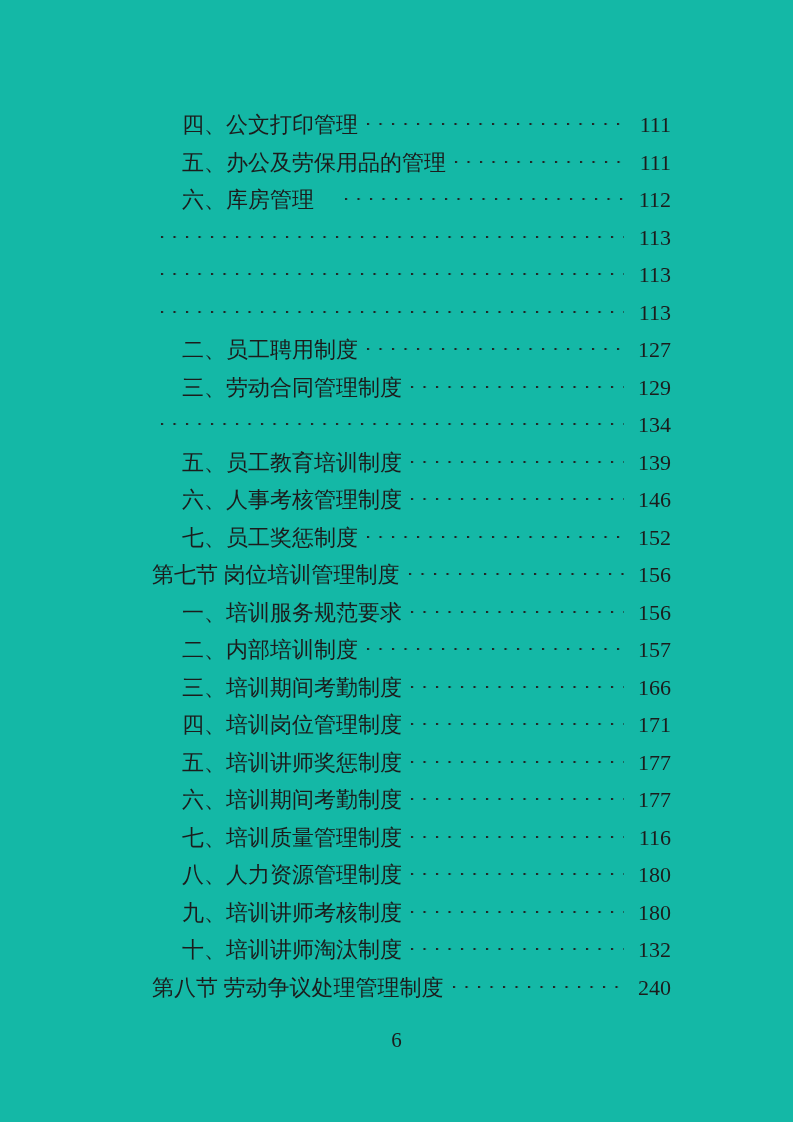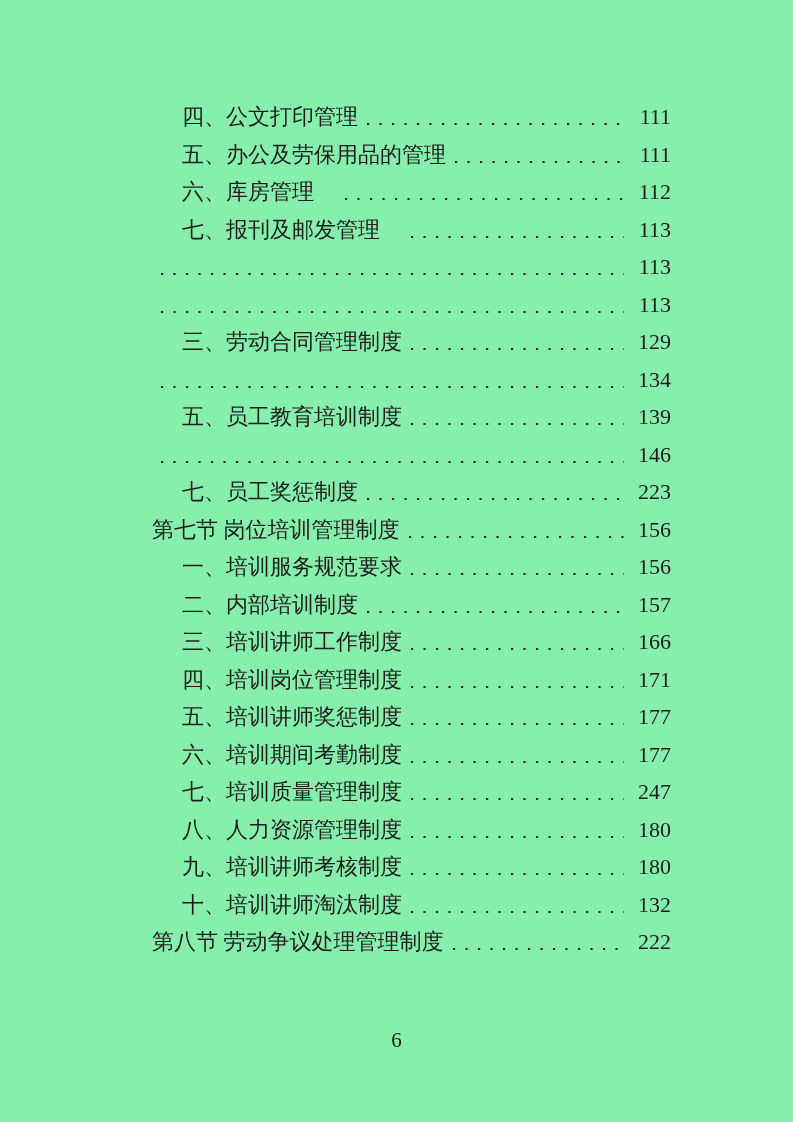--- a/index.html
+++ b/index.html
@@ -4,21 +4,21 @@
 <style>
   html, body {
     margin: 0;
     padding: 0;
     background: #ffffff;
   }
   .page {
     position: relative;
     width: 793px;
     height: 1122px;
-    background: #86efac;
+    background: #14b8a6;
     overflow: hidden;
     font-family: "Liberation Serif", "DejaVu Serif", serif;
     color: #1c1c1c;
   }
   .toc {
     position: absolute;
     left: 152px;
     top: 98px;
     width: 519px;
   }
@@ -52,20 +52,21 @@
     height: 4px;
     background-image: radial-gradient(circle at 2px 2px, #222222 1.3px, rgba(0,0,0,0) 1.5px);
     background-size: 12.5px 4px;
     background-repeat: repeat-x;
   }
   .toc-page {
     flex: 0 0 auto;
     min-width: 34px;
     text-align: right;
     white-space: pre;
+    margin-top: 8px;
   }
   .footer-page-number {
     position: absolute;
     top: 1026px;
     left: 0;
     width: 100%;
     text-align: center;
     font-size: 21px;
     line-height: 28px;
   }
@@ -84,72 +85,77 @@
         <span class="toc-label">五、办公及劳保用品的管理</span>
         <span class="leader"></span>
         <span class="toc-page">111</span>
       </div>
       <div class="toc-row sub">
         <span class="toc-label">六、库房管理　</span>
         <span class="leader"></span>
         <span class="toc-page">112</span>
       </div>
       <div class="toc-row sub">
-        <span class="toc-label">七、报刊及邮发管理　</span>
         <span class="leader"></span>
         <span class="toc-page">113</span>
       </div>
       <div class="toc-row section">
         <span class="leader"></span>
         <span class="toc-page">113</span>
       </div>
       <div class="toc-row sub">
         <span class="leader"></span>
         <span class="toc-page">113</span>
+      </div>
+      <div class="toc-row sub">
+        <span class="toc-label">二、员工聘用制度</span>
+        <span class="leader"></span>
+        <span class="toc-page">127</span>
       </div>
       <div class="toc-row sub">
         <span class="toc-label">三、劳动合同管理制度</span>
         <span class="leader"></span>
         <span class="toc-page">129</span>
       </div>
       <div class="toc-row sub">
         <span class="leader"></span>
         <span class="toc-page">134</span>
       </div>
       <div class="toc-row sub">
         <span class="toc-label">五、员工教育培训制度</span>
         <span class="leader"></span>
         <span class="toc-page">139</span>
       </div>
       <div class="toc-row sub">
+        <span class="toc-label">六、人事考核管理制度</span>
         <span class="leader"></span>
         <span class="toc-page">146</span>
       </div>
       <div class="toc-row sub">
         <span class="toc-label">七、员工奖惩制度</span>
         <span class="leader"></span>
-        <span class="toc-page">223</span>
+        <span class="toc-page">152</span>
       </div>
       <div class="toc-row section">
         <span class="toc-label">第七节 岗位培训管理制度</span>
         <span class="leader"></span>
         <span class="toc-page">156</span>
       </div>
       <div class="toc-row sub">
         <span class="toc-label">一、培训服务规范要求</span>
         <span class="leader"></span>
         <span class="toc-page">156</span>
       </div>
       <div class="toc-row sub">
         <span class="toc-label">二、内部培训制度</span>
         <span class="leader"></span>
         <span class="toc-page">157</span>
       </div>
       <div class="toc-row sub">
-        <span class="toc-label">三、培训讲师工作制度</span>
+        <span class="toc-label">三、培训期间考勤制度</span>
         <span class="leader"></span>
         <span class="toc-page">166</span>
       </div>
       <div class="toc-row sub">
         <span class="toc-label">四、培训岗位管理制度</span>
         <span class="leader"></span>
         <span class="toc-page">171</span>
       </div>
       <div class="toc-row sub">
         <span class="toc-label">五、培训讲师奖惩制度</span>
@@ -157,37 +163,37 @@
         <span class="toc-page">177</span>
       </div>
       <div class="toc-row sub">
         <span class="toc-label">六、培训期间考勤制度</span>
         <span class="leader"></span>
         <span class="toc-page">177</span>
       </div>
       <div class="toc-row sub">
         <span class="toc-label">七、培训质量管理制度</span>
         <span class="leader"></span>
-        <span class="toc-page">247</span>
+        <span class="toc-page">116</span>
       </div>
       <div class="toc-row sub">
         <span class="toc-label">八、人力资源管理制度</span>
         <span class="leader"></span>
         <span class="toc-page">180</span>
       </div>
       <div class="toc-row sub">
         <span class="toc-label">九、培训讲师考核制度</span>
         <span class="leader"></span>
         <span class="toc-page">180</span>
       </div>
       <div class="toc-row sub">
         <span class="toc-label">十、培训讲师淘汰制度</span>
         <span class="leader"></span>
         <span class="toc-page">132</span>
       </div>
       <div class="toc-row section">
         <span class="toc-label">第八节 劳动争议处理管理制度</span>
         <span class="leader"></span>
-        <span class="toc-page">222</span>
+        <span class="toc-page">240</span>
       </div>
     </section>
   <div class="footer-page-number">6</div>
 </main>
 
 </body></html>

